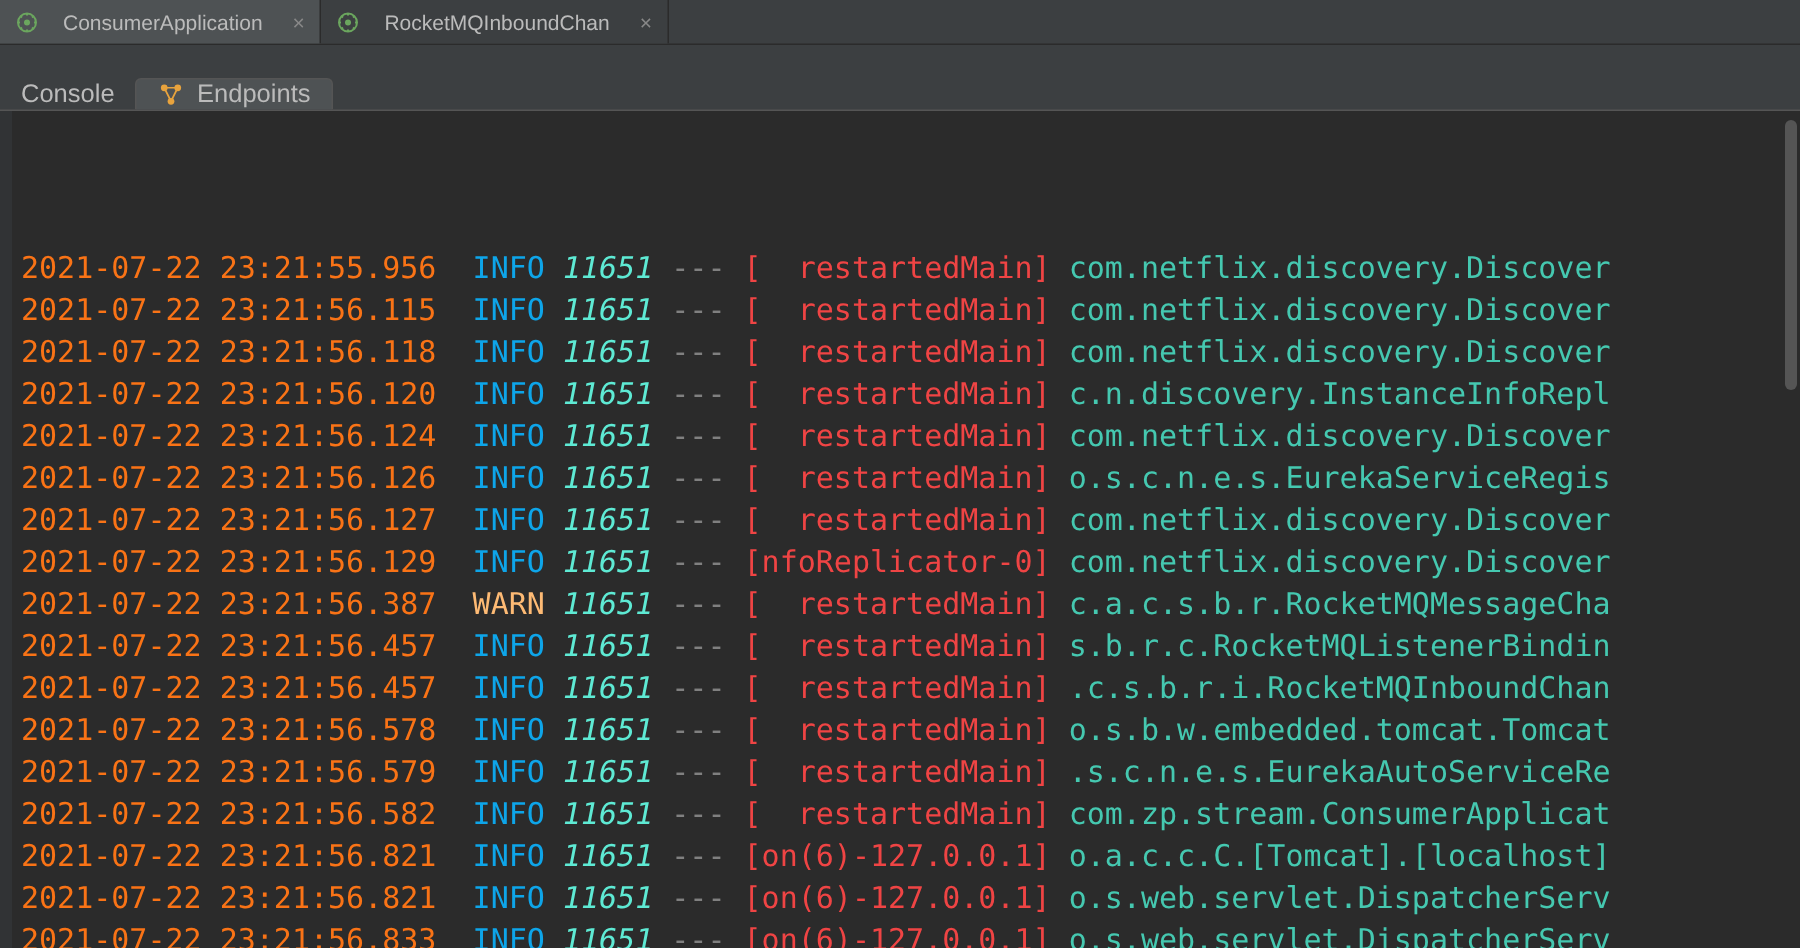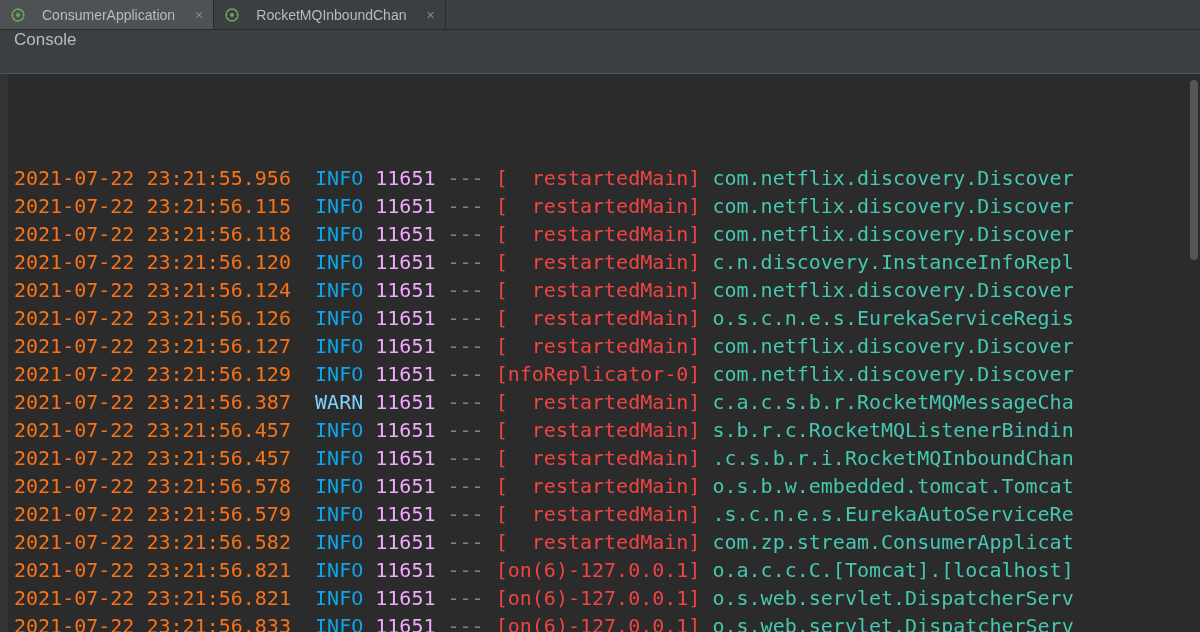--- a/index.html
+++ b/index.html
@@ -33,21 +33,21 @@
     flex-shrink: 0;
   }
   .file-tab .close {
     color: #888; font-size: 14px; margin-left: 4px;
   }
   .tool-tabs {
     display: flex;
     background: #3c3f41;
     height: 44px;
     border-bottom: 1px solid #555;
-    align-items: flex-start;
+    align-items: flex-end;
   }
   .tool-tab {
     display: flex;
     align-items: center;
     padding: 0 14px;
     font-size: 17px;
     color: #bbbbbb;
     gap: 8px;
   }
   .tool-tab.active {
@@ -74,22 +74,22 @@
   }
   .gutter {
     position: absolute;
     left: 0; top: 0; bottom: 0;
     width: 8px;
     background: #313335;
   }
   .log-line { display: block; padding-left: 6px; color: #bbbbbb; }
   .ts { color: #f97316; }
   .level-info { color: #0ea5e9; }
-  .level-warn { color: #7dd3fc; }
-  .pid { color: #f0abfc; }
+  .level-warn { color: #fdba74; }
+  .pid { color: #5eead4; font-style: italic; }
   .sep { color: #808080; }
   .thread { color: #ef4444; }
   .logger { color: #45c8b0; }
   .scroll-thumb {
     position: absolute;
     right: 2px;
     top: 6px;
     width: 8px;
     height: 180px;
     background: #555;
@@ -117,20 +117,29 @@
       </svg>
     <span>RocketMQInboundChan</span>
     <span class="close">×</span>
   </div>
 </div>
 
 <div class="tool-tabs">
   <div class="tool-tab">
     <span>Console</span>
   </div>
+  <div class="tool-tab active">
+    <svg class="ep-icon" viewBox="0 0 24 24">
+        <circle cx="6" cy="6" r="3" fill="#e8a33d"></circle>
+        <circle cx="18" cy="6" r="3" fill="#e8a33d"></circle>
+        <circle cx="12" cy="18" r="3" fill="#e8a33d"></circle>
+        <path d="M6 6 L18 6 M12 18 L6 6 M12 18 L18 6" stroke="#e8a33d" stroke-width="1.5" fill="none"></path>
+      </svg>
+    <span>Endpoints</span>
+  </div>
 </div>
 
 <div class="console-area">
   <div class="gutter"></div>
   <div id="log-container"><div class="log-line"><span class="ts">2021-07-22 23:21:55.956</span>  <span class="level-info">INFO</span> <span class="pid">11651</span> <span class="sep">---</span> <span class="thread">[  restartedMain]</span> <span class="logger">com.netflix.discovery.Discover</span></div><div class="log-line"><span class="ts">2021-07-22 23:21:56.115</span>  <span class="level-info">INFO</span> <span class="pid">11651</span> <span class="sep">---</span> <span class="thread">[  restartedMain]</span> <span class="logger">com.netflix.discovery.Discover</span></div><div class="log-line"><span class="ts">2021-07-22 23:21:56.118</span>  <span class="level-info">INFO</span> <span class="pid">11651</span> <span class="sep">---</span> <span class="thread">[  restartedMain]</span> <span class="logger">com.netflix.discovery.Discover</span></div><div class="log-line"><span class="ts">2021-07-22 23:21:56.120</span>  <span class="level-info">INFO</span> <span class="pid">11651</span> <span class="sep">---</span> <span class="thread">[  restartedMain]</span> <span class="logger">c.n.discovery.InstanceInfoRepl</span></div><div class="log-line"><span class="ts">2021-07-22 23:21:56.124</span>  <span class="level-info">INFO</span> <span class="pid">11651</span> <span class="sep">---</span> <span class="thread">[  restartedMain]</span> <span class="logger">com.netflix.discovery.Discover</span></div><div class="log-line"><span class="ts">2021-07-22 23:21:56.126</span>  <span class="level-info">INFO</span> <span class="pid">11651</span> <span class="sep">---</span> <span class="thread">[  restartedMain]</span> <span class="logger">o.s.c.n.e.s.EurekaServiceRegis</span></div><div class="log-line"><span class="ts">2021-07-22 23:21:56.127</span>  <span class="level-info">INFO</span> <span class="pid">11651</span> <span class="sep">---</span> <span class="thread">[  restartedMain]</span> <span class="logger">com.netflix.discovery.Discover</span></div><div class="log-line"><span class="ts">2021-07-22 23:21:56.129</span>  <span class="level-info">INFO</span> <span class="pid">11651</span> <span class="sep">---</span> <span class="thread">[nfoReplicator-0]</span> <span class="logger">com.netflix.discovery.Discover</span></div><div class="log-line"><span class="ts">2021-07-22 23:21:56.387</span>  <span class="level-warn">WARN</span> <span class="pid">11651</span> <span class="sep">---</span> <span class="thread">[  restartedMain]</span> <span class="logger">c.a.c.s.b.r.RocketMQMessageCha</span></div><div class="log-line"><span class="ts">2021-07-22 23:21:56.457</span>  <span class="level-info">INFO</span> <span class="pid">11651</span> <span class="sep">---</span> <span class="thread">[  restartedMain]</span> <span class="logger">s.b.r.c.RocketMQListenerBindin</span></div><div class="log-line"><span class="ts">2021-07-22 23:21:56.457</span>  <span class="level-info">INFO</span> <span class="pid">11651</span> <span class="sep">---</span> <span class="thread">[  restartedMain]</span> <span class="logger">.c.s.b.r.i.RocketMQInboundChan</span></div><div class="log-line"><span class="ts">2021-07-22 23:21:56.578</span>  <span class="level-info">INFO</span> <span class="pid">11651</span> <span class="sep">---</span> <span class="thread">[  restartedMain]</span> <span class="logger">o.s.b.w.embedded.tomcat.Tomcat</span></div><div class="log-line"><span class="ts">2021-07-22 23:21:56.579</span>  <span class="level-info">INFO</span> <span class="pid">11651</span> <span class="sep">---</span> <span class="thread">[  restartedMain]</span> <span class="logger">.s.c.n.e.s.EurekaAutoServiceRe</span></div><div class="log-line"><span class="ts">2021-07-22 23:21:56.582</span>  <span class="level-info">INFO</span> <span class="pid">11651</span> <span class="sep">---</span> <span class="thread">[  restartedMain]</span> <span class="logger">com.zp.stream.ConsumerApplicat</span></div><div class="log-line"><span class="ts">2021-07-22 23:21:56.821</span>  <span class="level-info">INFO</span> <span class="pid">11651</span> <span class="sep">---</span> <span class="thread">[on(6)-127.0.0.1]</span> <span class="logger">o.a.c.c.C.[Tomcat].[localhost]</span></div><div class="log-line"><span class="ts">2021-07-22 23:21:56.821</span>  <span class="level-info">INFO</span> <span class="pid">11651</span> <span class="sep">---</span> <span class="thread">[on(6)-127.0.0.1]</span> <span class="logger">o.s.web.servlet.DispatcherServ</span></div><div class="log-line"><span class="ts">2021-07-22 23:21:56.833</span>  <span class="level-info">INFO</span> <span class="pid">11651</span> <span class="sep">---</span> <span class="thread">[on(6)-127.0.0.1]</span> <span class="logger">o.s.web.servlet.DispatcherServ</span></div></div>
   
   <div class="scroll-thumb"></div>
 </div>
 
 </body></html>

